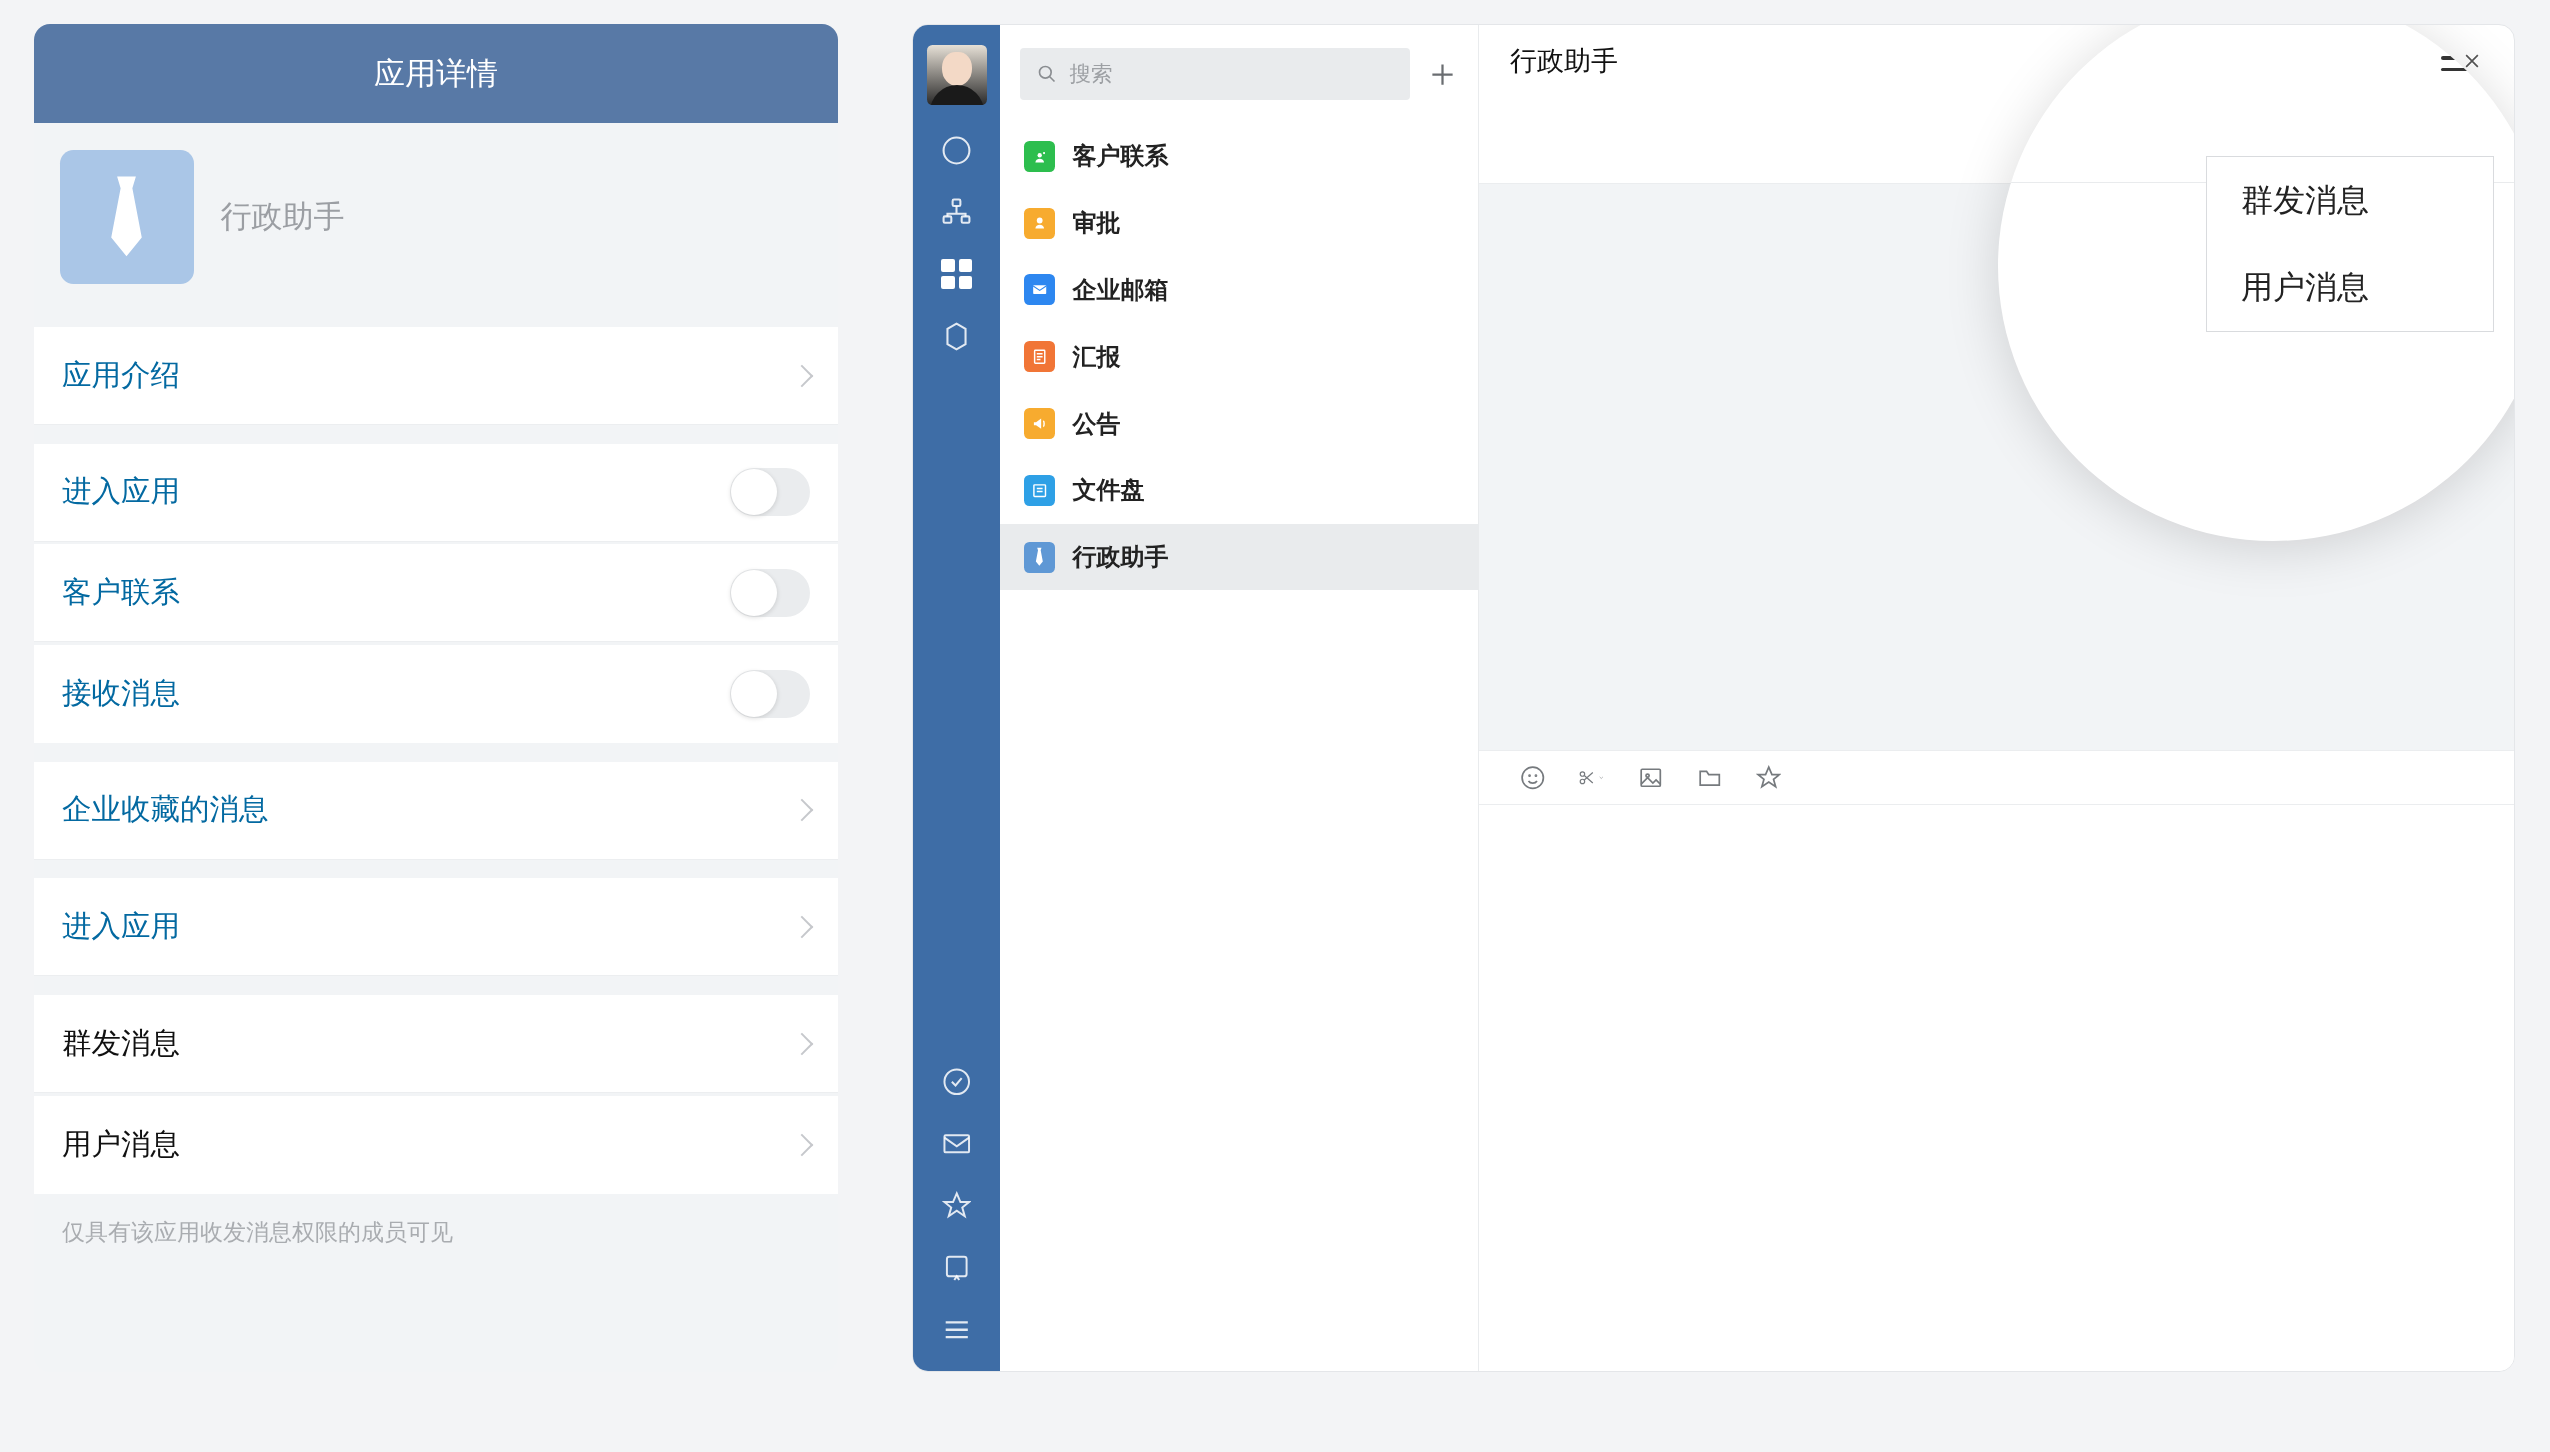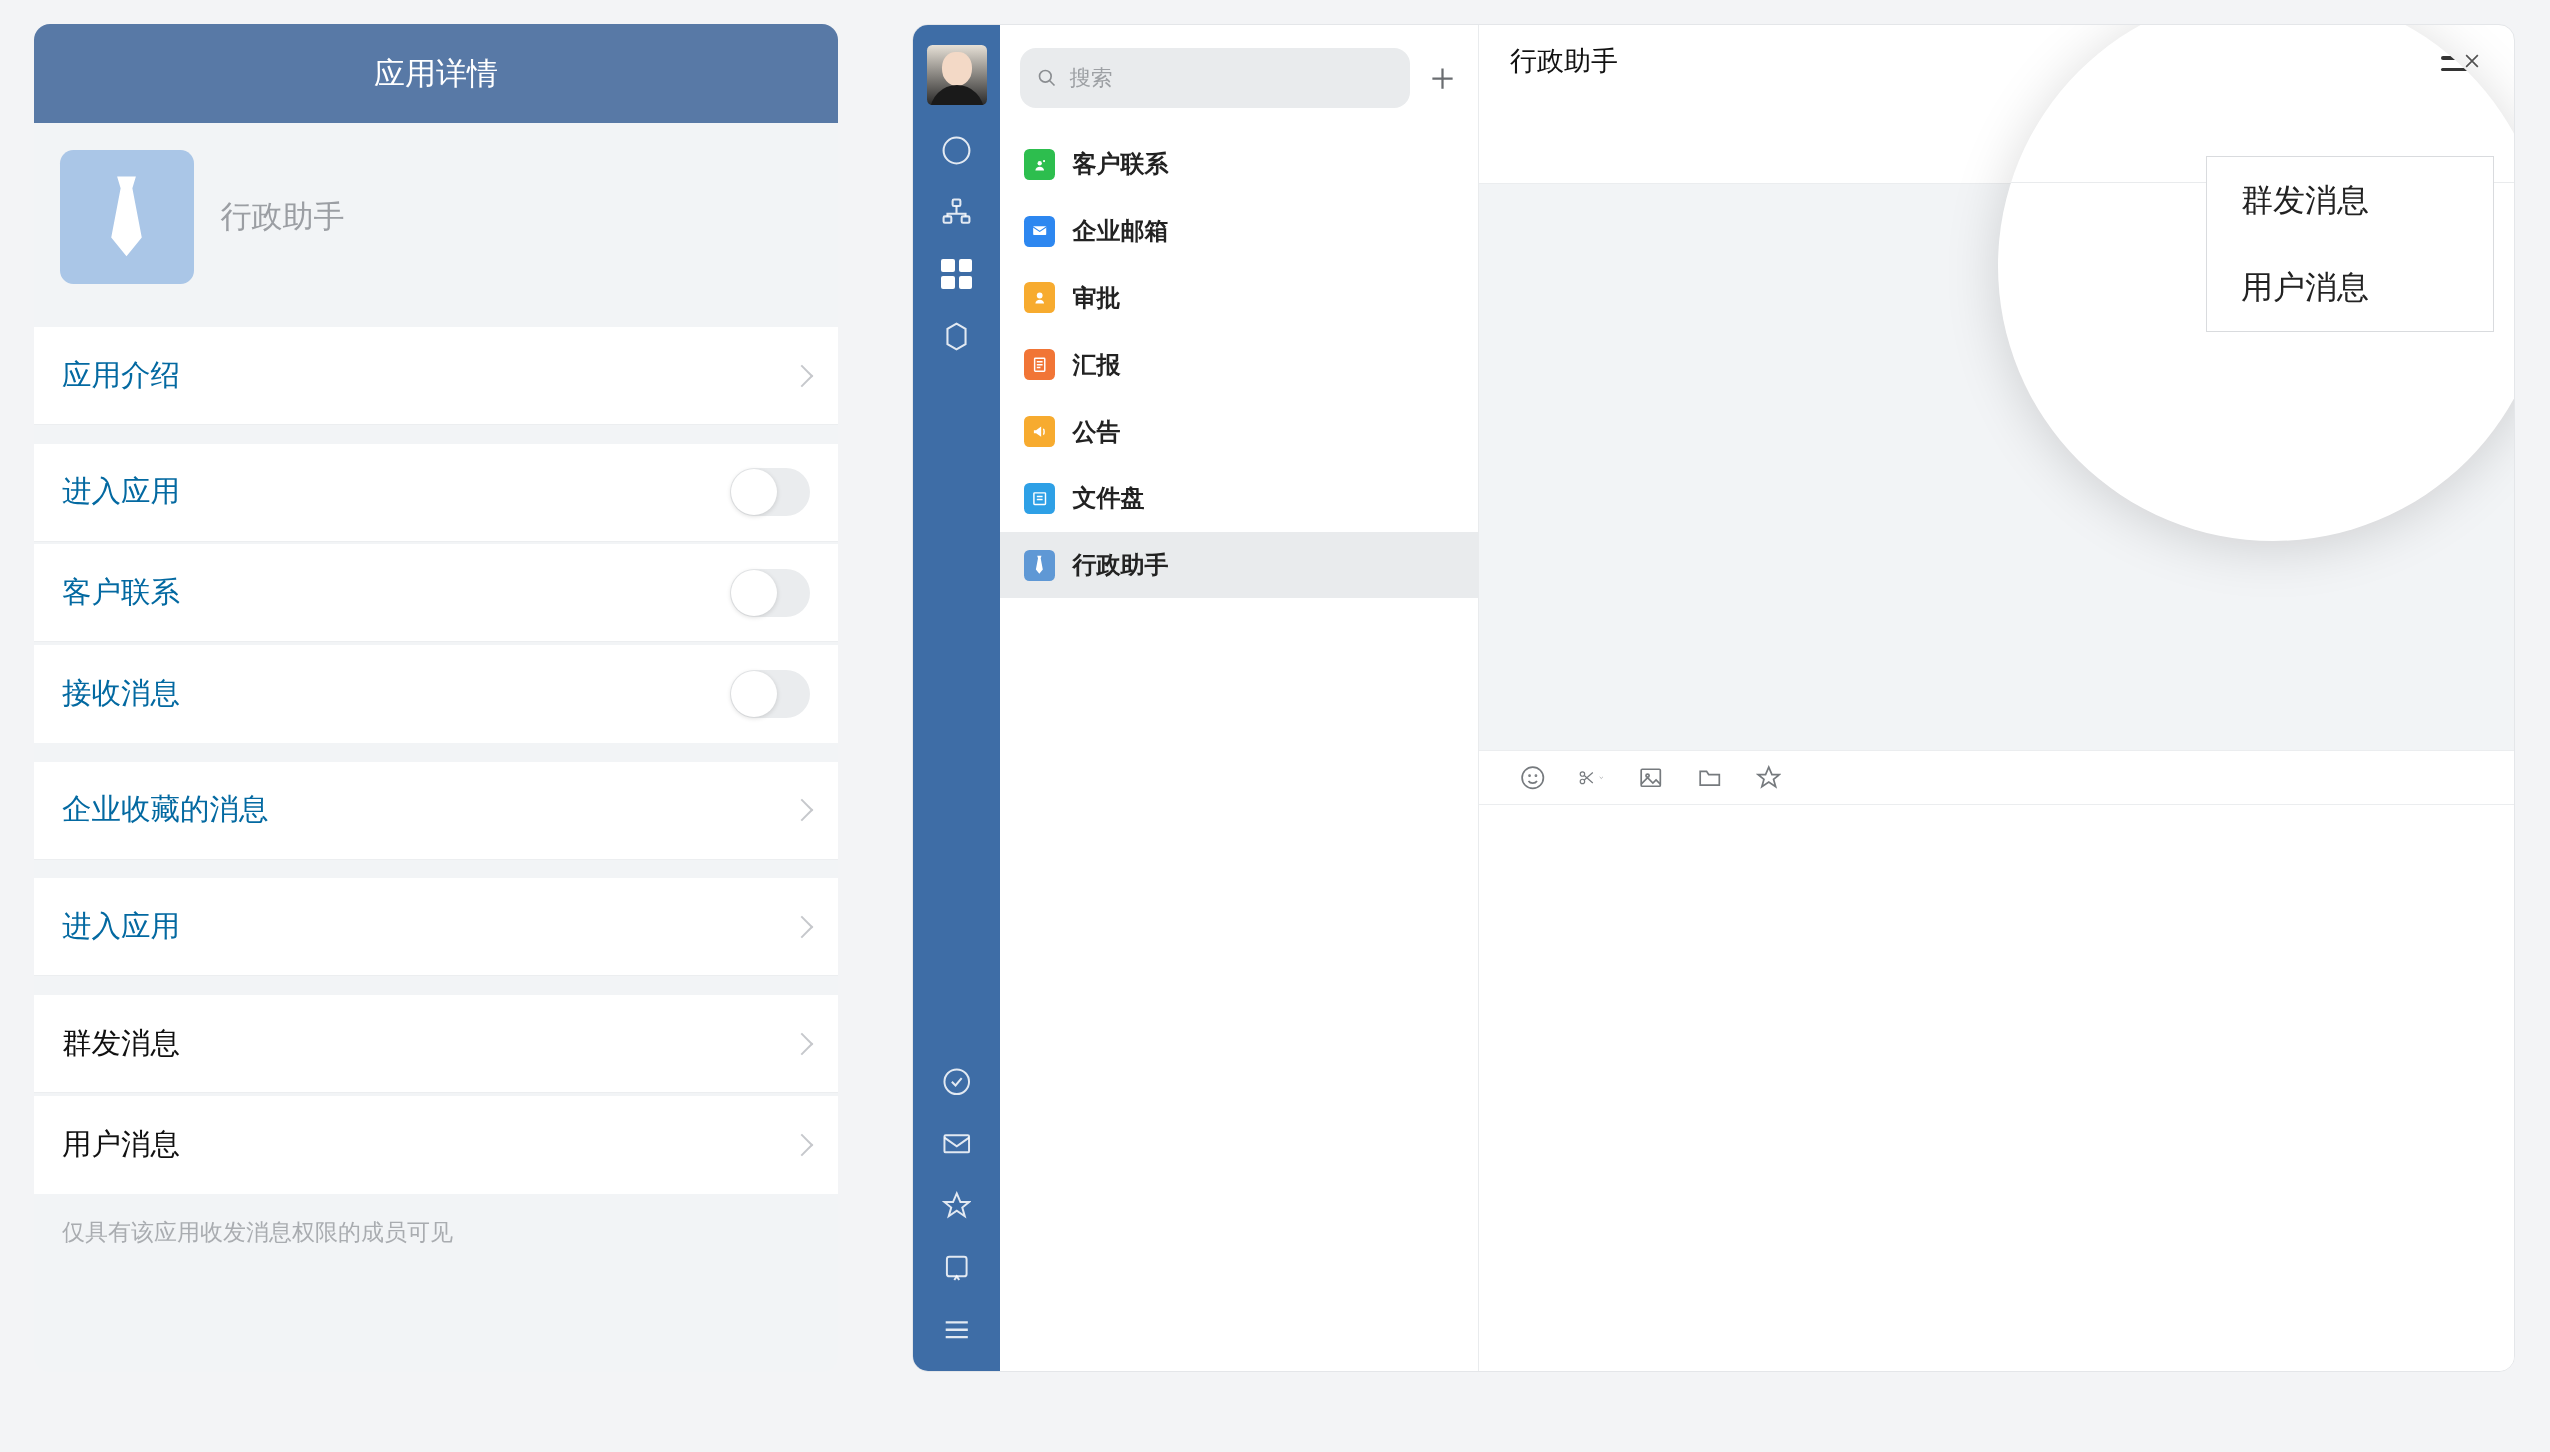--- a/index.html
+++ b/index.html
@@ -30,21 +30,21 @@
     .avatar::after { content: ""; position: absolute; bottom: -6.7px; left: 50%; transform: translateX(-50%); width: 54px; height: 27px; background: #1a1a1a; border-radius: 27px 27px 0 0; }
     .nav-icon { width: 34px; height: 34px; display: flex; align-items: center; justify-content: center; color: rgba(255,255,255,0.85); cursor: pointer; }
     .nav-icon.selected { color: #fff; }
     .nav-icon.selected svg, .nav-icon.selected .grid-sq { opacity: 1; }
     .grid-icon { display: grid; grid-template-columns: 13.4px 13.4px; grid-template-rows: 13.4px 13.4px; gap: 4px; }
     .grid-sq { background: #fff; border-radius: 2px; }
     .nav-bottom { margin-top: auto; display: flex; flex-direction: column; align-items: center; gap: 28px; margin-bottom: 24px; }
 
     .list-col { width: 479px; background: #fff; border-right: 0.7px solid #e9ebed; display: flex; flex-direction: column; }
     .search-row { display: flex; align-items: center; gap: 16px; padding: 23px 20px; }
-    .search-box { flex: 1; height: 60px; background: #e9ebed; border-radius: 16px; display: flex; align-items: center; padding: 0 17.4px; gap: 12px; }
+    .search-box { flex: 1; height: 52px; background: #e9ebed; border-radius: 4px; display: flex; align-items: center; padding: 0 17.4px; gap: 12px; }
     .search-box svg { width: 20px; height: 20px; stroke: #8a8d91; }
     .search-box input { border: none; background: none; outline: none; font-size: 21.5px; color: #333; flex: 1; }
     .search-box input::placeholder { color: #9da0a4; }
     .plus-btn { width: 32px; height: 32px; display: flex; align-items: center; justify-content: center; cursor: pointer; }
     .plus-btn svg { stroke: #6a6d71; }
 
     .app-item { display: flex; align-items: center; gap: 17.4px; padding: 17.4px 24px; cursor: pointer; font-size: 24px; color: #222; font-weight: bold; }
     .app-item .mini-icon { width: 31px; height: 31px; border-radius: 5.4px; display: flex; align-items: center; justify-content: center; color: #fff; }
     .app-item.active { background: #e9ebed; }
 
@@ -215,36 +215,36 @@
             <div class="mini-icon" style="background:#2dbe4e">
               <svg viewBox="0 0 24 24" width="17.4" height="17.4" fill="#fff">
                 <circle cx="12" cy="10" r="3"></circle>
                 <path d="M6 20c0-3 3-5 6-5s6 2 6 5z"></path>
                 <circle cx="18" cy="7" r="1.5"></circle>
               </svg>
             </div>
             <span>客户联系</span>
           </div>
           <div class="app-item">
+            <div class="mini-icon" style="background:#f7ab2f">
+              <svg viewBox="0 0 24 24" width="17.4" height="17.4" fill="#fff">
+                <circle cx="12" cy="9" r="4"></circle>
+                <path d="M6 20c0-3 3-5 6-5s6 2 6 5z"></path>
+              </svg>
+            </div>
+            <span>审批</span>
+          </div>
+          <div class="app-item">
             <div class="mini-icon" style="background:#2d87f0">
               <svg viewBox="0 0 24 24" width="17.4" height="17.4" fill="#fff">
                 <rect x="3" y="6" width="18" height="12" rx="1"></rect>
                 <path d="M3 7l9 6 9-6" stroke="#2d87f0" stroke-width="1.5" fill="none"></path>
               </svg>
             </div>
             <span>企业邮箱</span>
-          </div>
-          <div class="app-item">
-            <div class="mini-icon" style="background:#f7ab2f">
-              <svg viewBox="0 0 24 24" width="17.4" height="17.4" fill="#fff">
-                <circle cx="12" cy="9" r="4"></circle>
-                <path d="M6 20c0-3 3-5 6-5s6 2 6 5z"></path>
-              </svg>
-            </div>
-            <span>审批</span>
           </div>
           <div class="app-item">
             <div class="mini-icon" style="background:#f17536">
               <svg viewBox="0 0 24 24" width="17.4" height="17.4" fill="none" stroke="#fff" stroke-width="2">
                 <rect x="5" y="3" width="14" height="18" rx="1"></rect>
                 <path d="M8 8h8M8 12h8M8 16h5"></path>
               </svg>
             </div>
             <span>汇报</span>
           </div>

